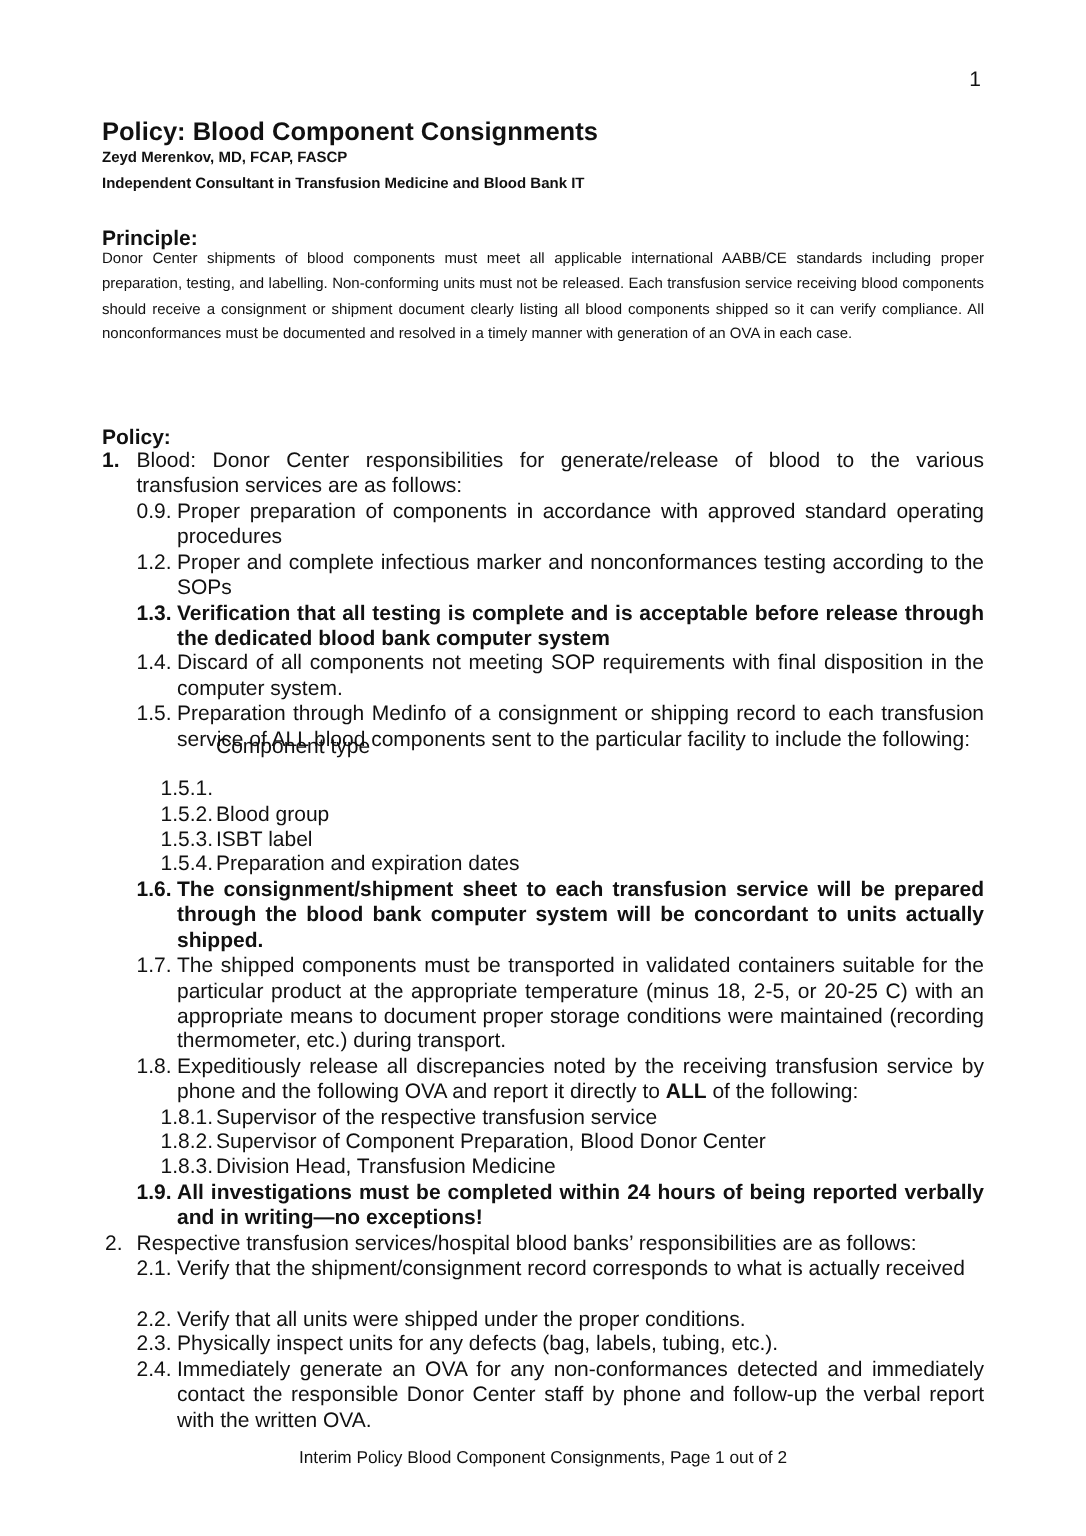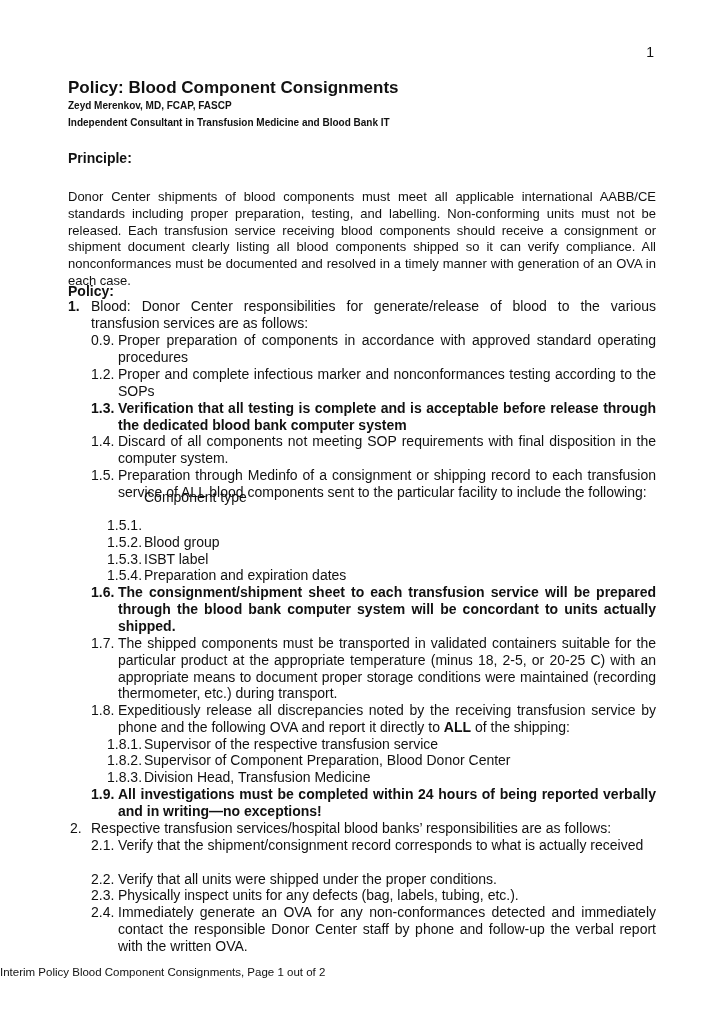--- a/index.html
+++ b/index.html
@@ -2,26 +2,26 @@
 <html><head>
 <meta charset="utf-8">
 <style>
   html, body { margin: 0; padding: 0; background: #ffffff; }
   body { width: 724px; height: 1024px; position: relative; overflow: hidden;
          font-family: "Liberation Sans", sans-serif; color: #111; }
   .page-num { position: absolute; top: 44px; right: 70px; font-size: 14px; }
   .title { position: absolute; left: 68px; top: 78px; font-size: 17px; font-weight: bold; }
   .author { position: absolute; left: 68px; font-size: 10px; font-weight: bold; }
   .h { position: absolute; left: 68px; font-size: 14px; font-weight: bold; }
-  .para { position: absolute; left: 68px; width: 588px; font-size: 13px; line-height: 16.8px;
-          text-align: justify; margin-top: 24px; }
+  .para { position: absolute; left: 68px; width: 588px; font-size: 10px; line-height: 16.8px;
+          text-align: justify; }
   .item { position: absolute; font-size: 14px; line-height: 16.8px; text-align: justify; }
   .num { position: absolute; font-size: 14px; line-height: 16.8px; }
   .b { font-weight: bold; }
-  .footer { position: absolute; top: 966px; left: 0; width: 724px; font-size: 11.5px; }
+  .footer { position: absolute; top: 966px; left: 0; width: 724px; text-align: center; font-size: 11.5px; }
 </style>
 </head>
 <body>
 
 <div>
 
   <div class="page-num">1</div>
 
   <div class="title">Policy:  Blood Component Consignments</div>
   <div class="author" style="top:100px">Zeyd Merenkov, MD, FCAP, FASCP</div>
@@ -59,21 +59,21 @@
   <div class="num" style="left:107px;top:567px">1.5.4.</div>
   <div class="item" style="left:144px;top:567px">Preparation and expiration dates</div>
 
   <div class="num b" style="left:91px;top:584px">1.6.</div>
   <div class="item b" style="left:118px;top:584px;width:538px">The consignment/shipment sheet to each transfusion service will be prepared through the blood bank computer system will be concordant to units actually shipped.</div>
 
   <div class="num" style="left:91px;top:635px">1.7.</div>
   <div class="item" style="left:118px;top:635px;width:538px">The shipped components must be transported in validated containers suitable for the particular product at the appropriate temperature (minus 18, 2-5, or 20-25 C) with an appropriate means to document proper storage conditions were maintained (recording thermometer, etc.) during transport.</div>
 
   <div class="num" style="left:91px;top:702px">1.8.</div>
-  <div class="item" style="left:118px;top:702px;width:538px"><span>Expeditiously release all discrepancies noted by the receiving transfusion service by phone and the following OVA and report it directly to </span><span class="b">ALL</span><span> of the shipping:</span></div>
+  <div class="item" style="left:118px;top:702px;width:538px"><span>Expeditiously release all discrepancies noted by the receiving transfusion service by phone and the following OVA and report it directly to </span><span class="b">ALL</span><span> of the following:</span></div>
 
   <div class="num" style="left:107px;top:736px">1.8.1.</div>
   <div class="item" style="left:144px;top:736px">Supervisor of the respective transfusion service</div>
   <div class="num" style="left:107px;top:752px">1.8.2.</div>
   <div class="item" style="left:144px;top:752px">Supervisor of Component Preparation, Blood Donor Center</div>
   <div class="num" style="left:107px;top:769px">1.8.3.</div>
   <div class="item" style="left:144px;top:769px">Division Head, Transfusion Medicine</div>
 
   <div class="num b" style="left:91px;top:786px">1.9.</div>
   <div class="item b" style="left:118px;top:786px;width:538px">All investigations must be completed within 24 hours of being reported verbally and in writing—no exceptions!</div>

